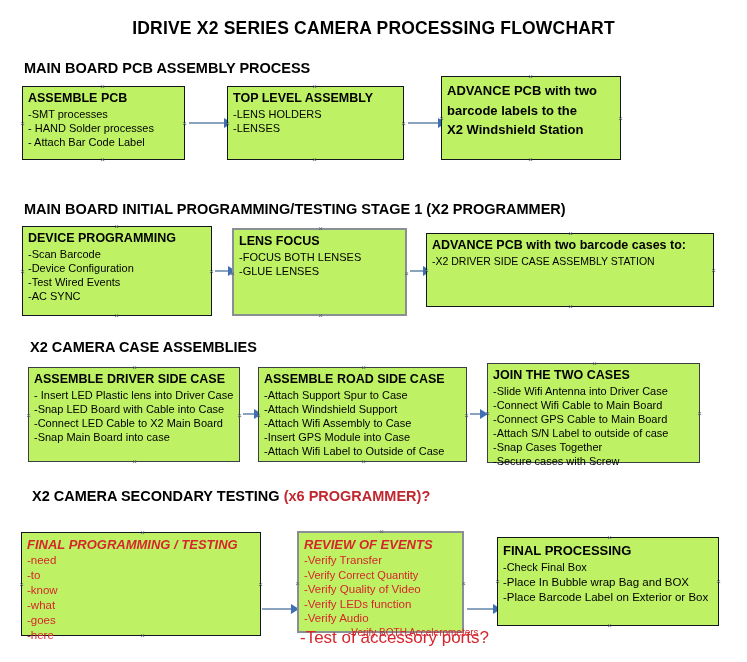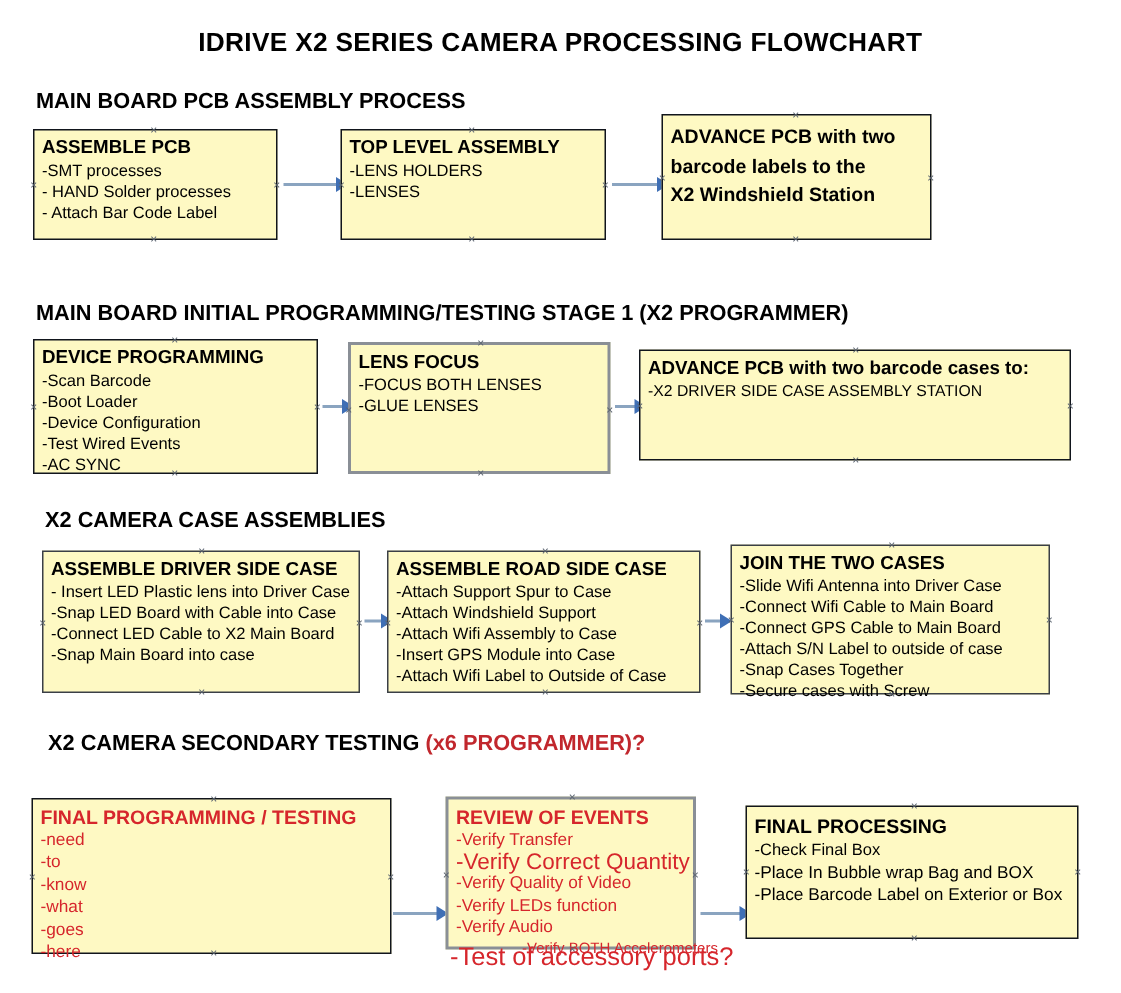--- a/index.html
+++ b/index.html
@@ -23,42 +23,42 @@
   .section-title{
     position:absolute;
     font-size:14.5px;font-weight:bold;
     white-space:nowrap;
   }
   .section-title .accent{color:#c1272d;}
 
   
   .box{
     position:absolute;
-    background:#fef9c3;
+    background:#bef264;
     box-sizing:border-box;
     overflow:visible;
     padding:4px 4px 0 5px;
   }
   .box.thin{border:1.2px solid #11151c;}
   .box.gray{border:2.4px solid #8a8f96;}
   .box.thin-gray{border:1.2px solid #3a3f46;}
 
   .box-title{
     font-size:12.5px;font-weight:bold;
     line-height:15px;
     white-space:nowrap;
     margin-bottom:1px;
   }
   .box-line{
     font-size:11px;
     line-height:14px;
     white-space:nowrap;
   }
 
-  .red .box-title{color:#d6262c;}
+  .red .box-title{color:#d6262c;font-style:italic;}
   .red .box-line{color:#d6262c;}
 
   
   .handle{
     position:absolute;
     width:7px;height:7px;
     color:#5b6470;
     font-size:8px;
     line-height:7px;
     text-align:center;
@@ -125,21 +125,20 @@
     <span class="handle" style="right:-4px;top:38px;"></span>
   </div>
 
   <div class="section-title" style="left:24px;top:201px;">
     <span>MAIN BOARD INITIAL PROGRAMMING/TESTING STAGE 1 (X2 PROGRAMMER)</span>
   </div>
 
   <div class="box thin" style="left:22px;top:226px;width:190px;height:90px;">
     <div class="box-title">DEVICE PROGRAMMING</div>
     <div class="box-line">-Scan Barcode</div>
-    <div class="box-line">-Boot Loader</div>
     <div class="box-line">-Device Configuration</div>
     <div class="box-line">-Test Wired Events</div>
     <div class="box-line">-AC SYNC</div>
     <span class="handle" style="left:90px;top:-4px;"></span>
     <span class="handle" style="left:90px;bottom:-4px;"></span>
     <span class="handle" style="left:-4px;top:41px;"></span>
     <span class="handle" style="right:-4px;top:41px;"></span>
   </div>
 
   <div class="conn" style="left:215px;top:270px;width:18px;"></div>
@@ -233,21 +232,21 @@
     <span class="handle" style="left:-4px;top:48px;"></span>
     <span class="handle" style="right:-4px;top:48px;"></span>
   </div>
 
   <div class="conn" style="left:262px;top:608px;width:32px;"></div>
   <div class="arrow" style="left:291px;top:604px;"></div>
 
   <div class="box gray red" style="left:297px;top:531px;width:167px;height:102px;">
     <div class="box-title" style="font-size:13px;">REVIEW OF EVENTS</div>
     <div class="box-line" style="font-size:11.5px;line-height:14.5px;">-Verify Transfer</div>
-    <div class="box-line" style="font-size:15px;line-height:14.5px;">-Verify Correct Quantity</div>
+    <div class="box-line" style="font-size:11px;line-height:14.5px;">-Verify Correct Quantity</div>
     <div class="box-line" style="font-size:11.5px;line-height:14.5px;">-Verify Quality of Video</div>
     <div class="box-line" style="font-size:11.5px;line-height:14.5px;">-Verify LEDs function</div>
     <div class="box-line" style="font-size:11.5px;line-height:14.5px;">-Verify Audio</div>
     <div class="box-line" style="font-size:10px;line-height:14.5px;margin-left:44px;">-Verify BOTH Accelerometers</div>
     <div class="box-line" style="font-size:17px;line-height:14.5px;position:absolute;left:1px;top:98px;">-Test of accessory ports?</div>
     <span class="handle" style="left:79px;top:-5px;"></span>
     <span class="handle" style="left:79px;bottom:-5px;"></span>
     <span class="handle" style="left:-5px;top:47px;"></span>
     <span class="handle" style="right:-5px;top:47px;"></span>
   </div>

